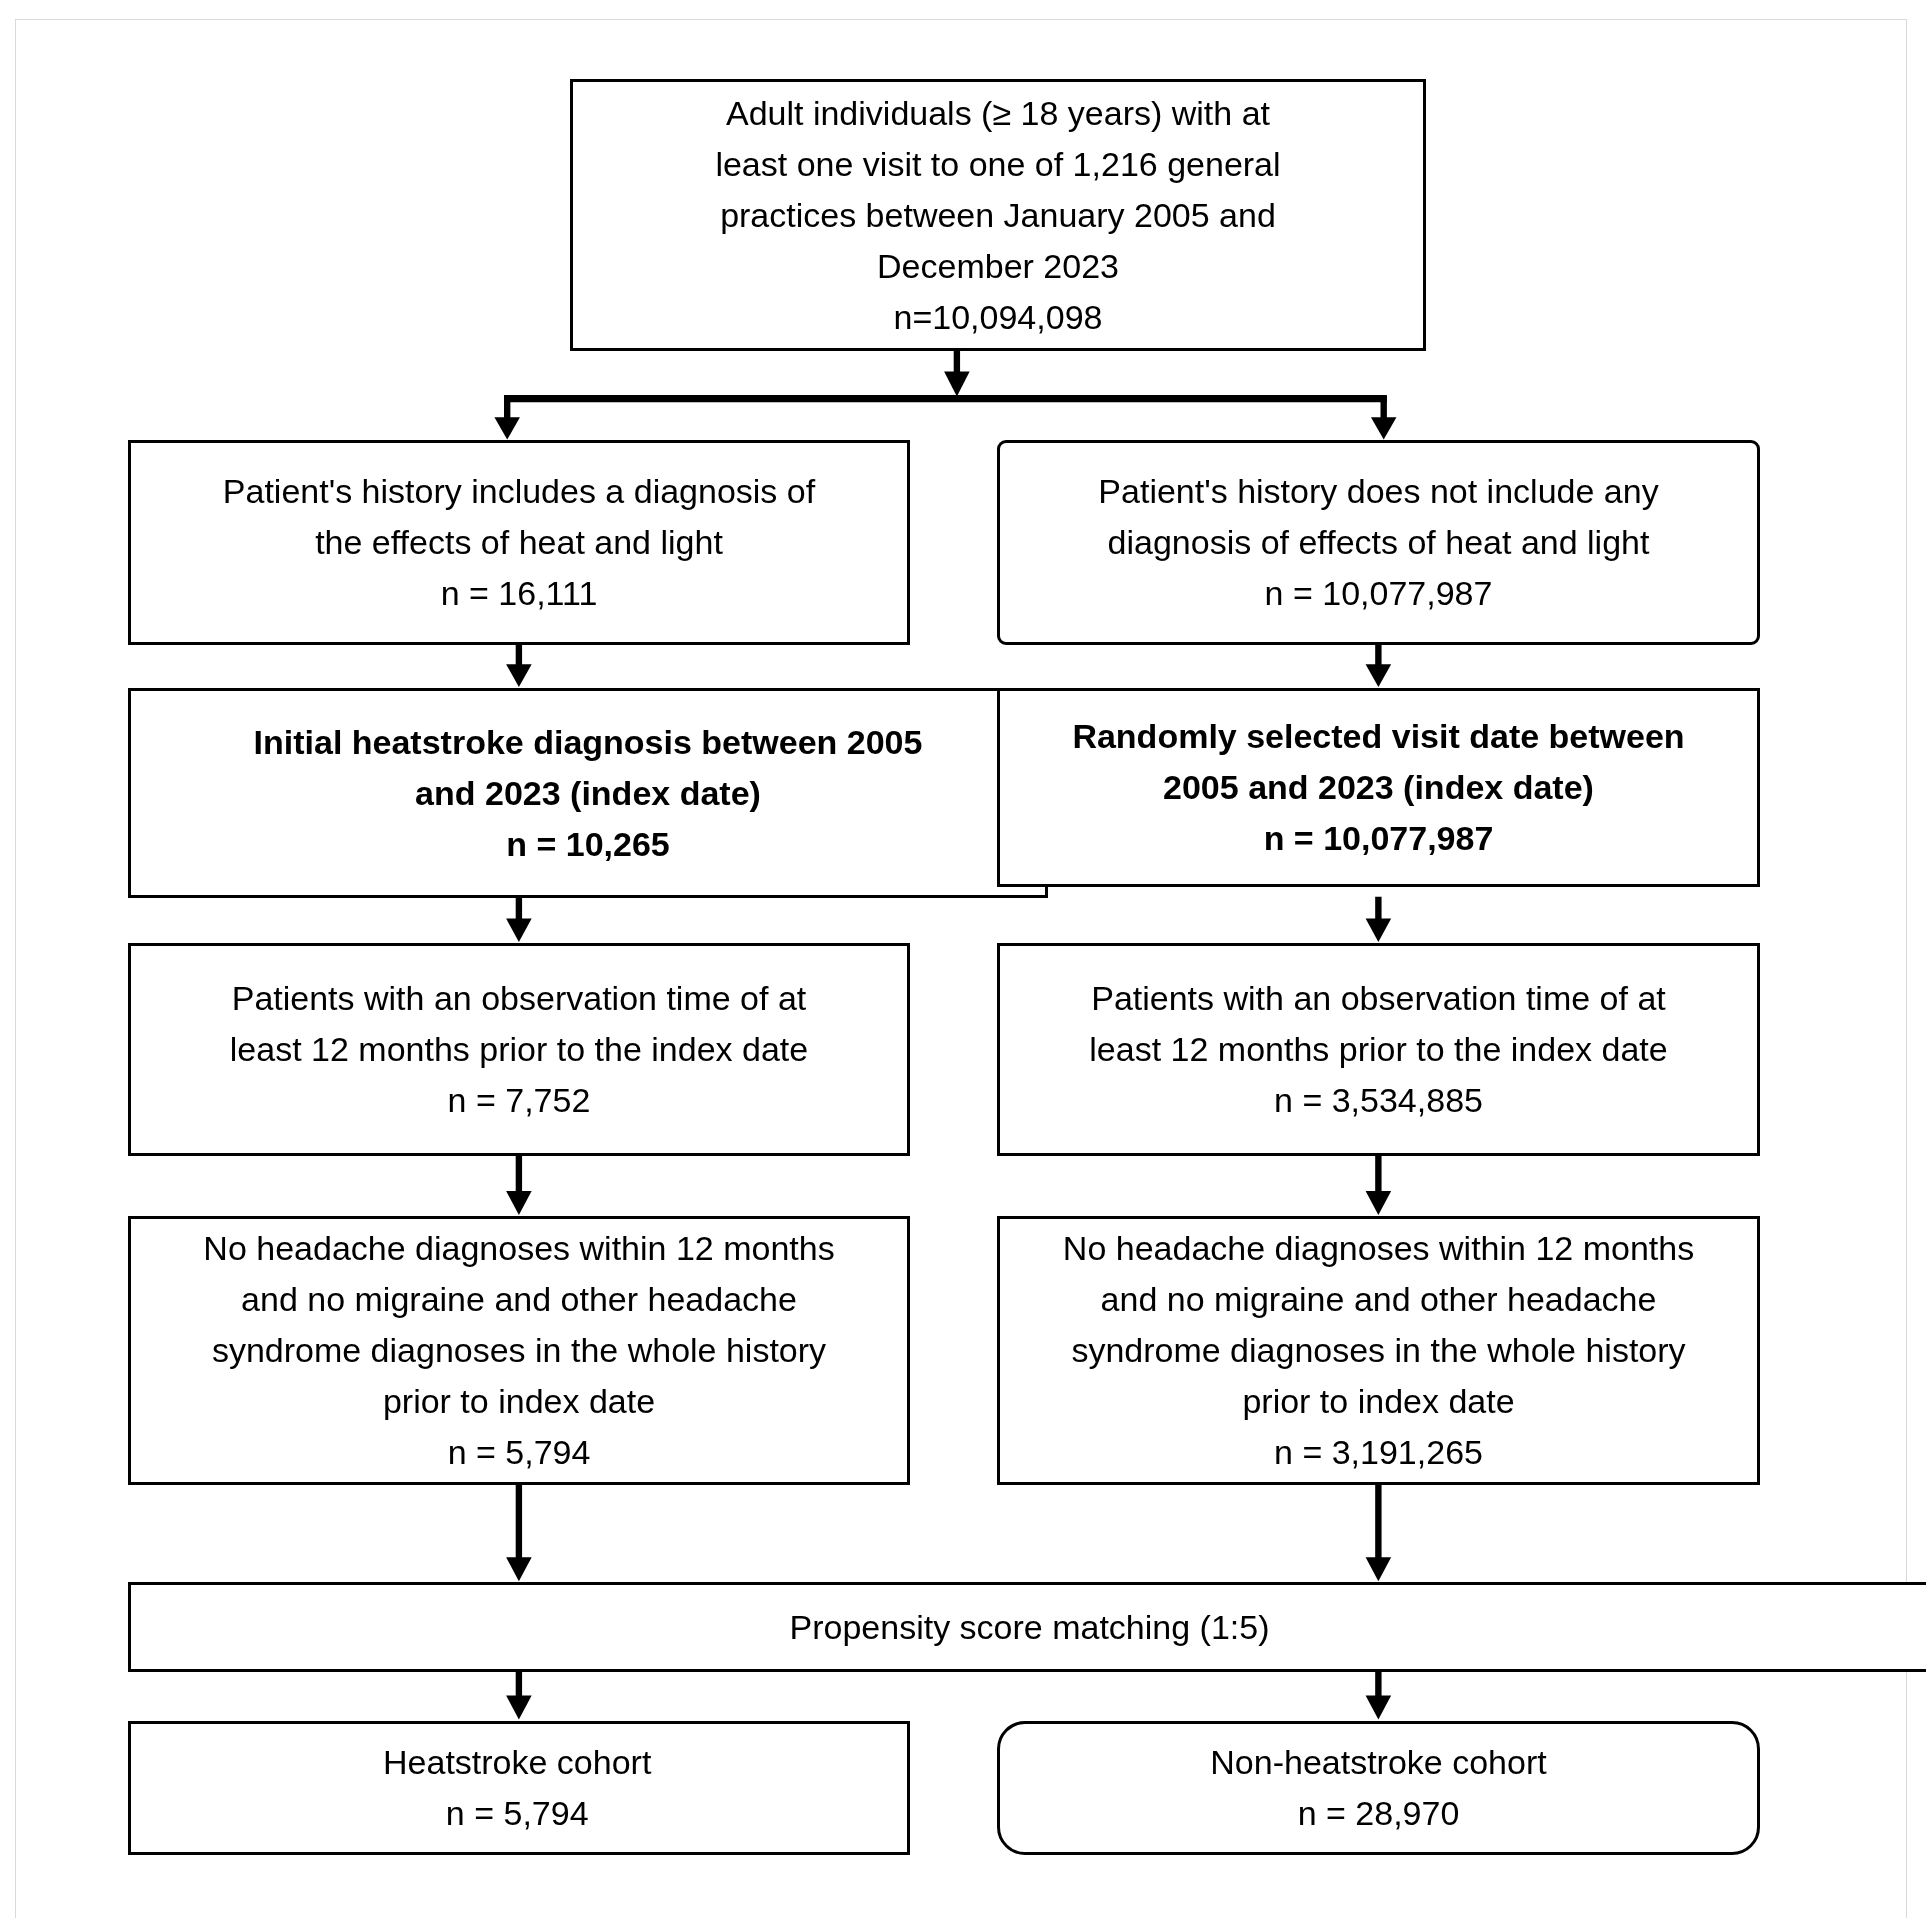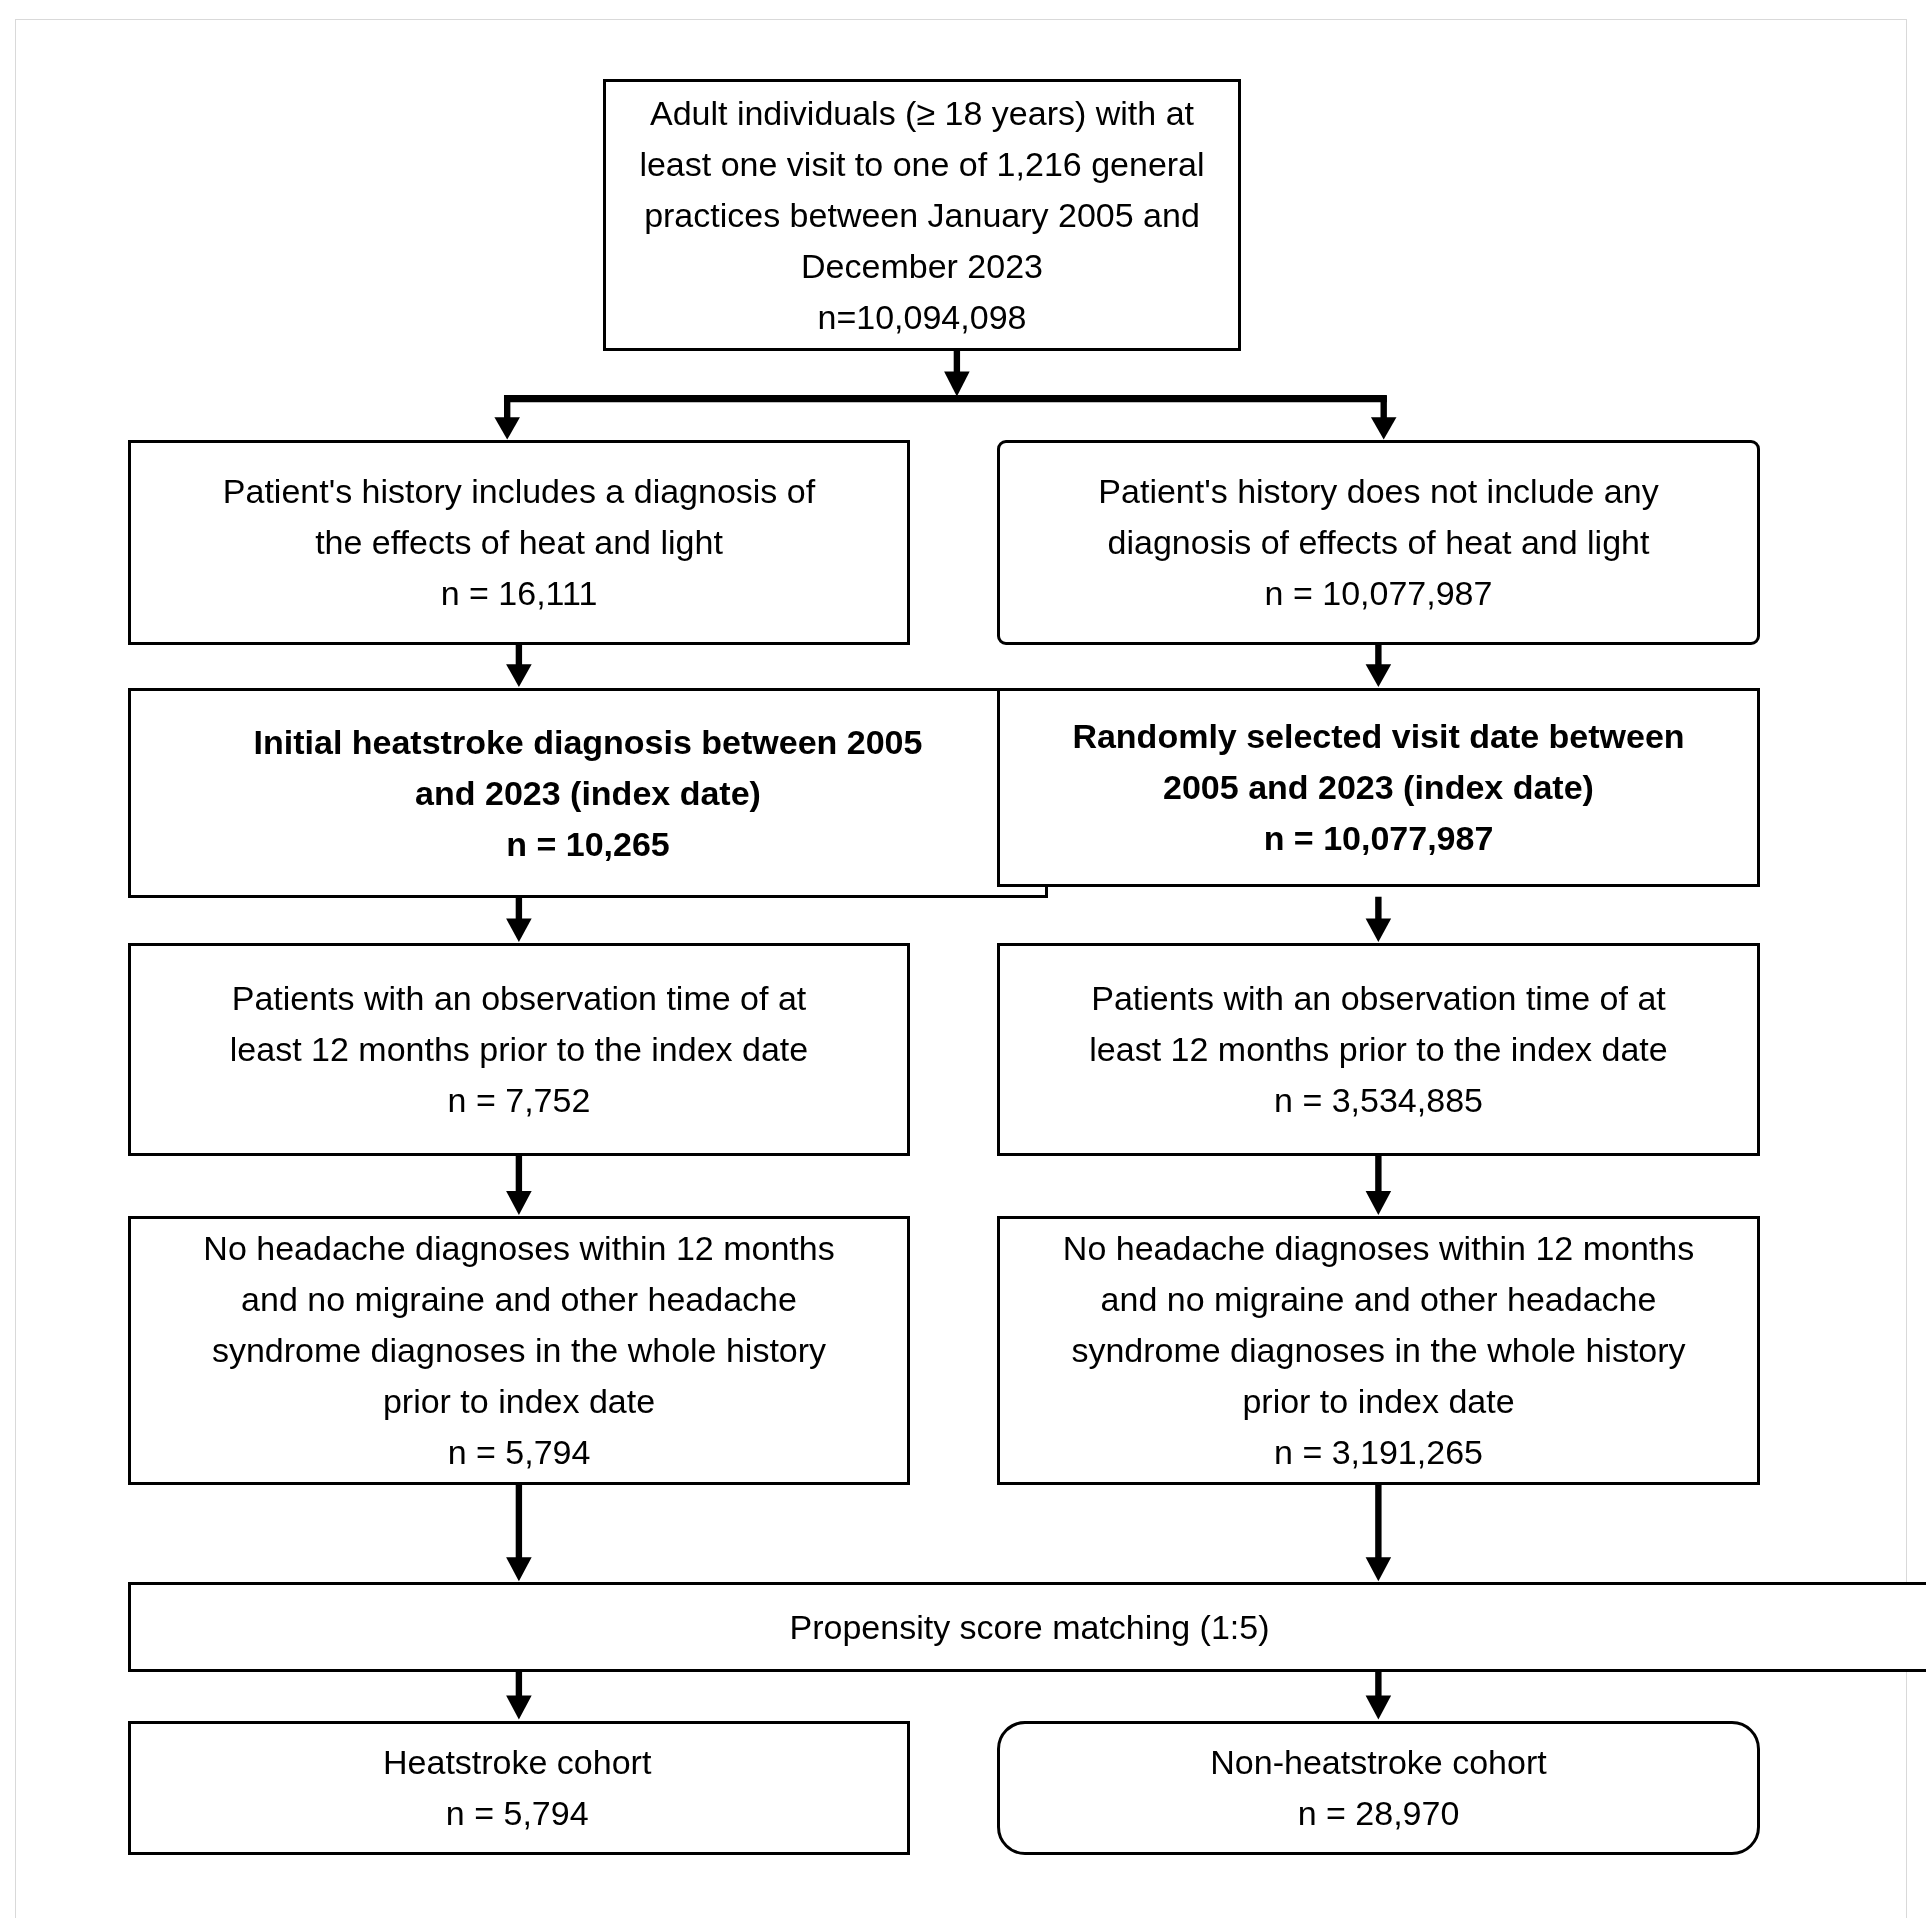--- a/index.html
+++ b/index.html
@@ -24,21 +24,21 @@
     border:3.7px solid #000000;
     box-sizing:border-box;
     color:#000000;
     display:flex; align-items:center; justify-content:center;
     text-align:center;
     white-space:pre-line;
     font-size:34px;
     line-height:51px;
     padding:5.3px 9.6px;
   }
-  .b-top   { left:570px; top:79px;  width:638px; height:272px;margin-left:33px; }
+  .b-top   { left:570px; top:79px;  width:856px; height:272px; }
   .b-r2l   { left:128px;  top:440px;  width:782px; height:205px; }
   .b-r2r   { left:997px; top:440px;  width:763px; height:205px;border-radius:9px; }
   .b-r3l   { left:128px;  top:688px; width:920px; height:210px;font-weight:bold; }
   .b-r3r   { left:997px; top:688px; width:763px; height:199px;font-weight:bold; }
   .b-r4l   { left:128px;  top:943px; width:782px; height:213px; }
   .b-r4r   { left:997px; top:943px; width:763px; height:213px; }
   .b-r5l   { left:128px;  top:1216px; width:782px; height:269px; }
   .b-r5r   { left:997px; top:1216px; width:763px; height:269px; }
   .b-match { left:128px;  top:1582px; width:1803px; height:90px;text-align:center; }
   .b-btml  { left:128px;  top:1721px; width:782px; height:134px;padding-left:6px; }

